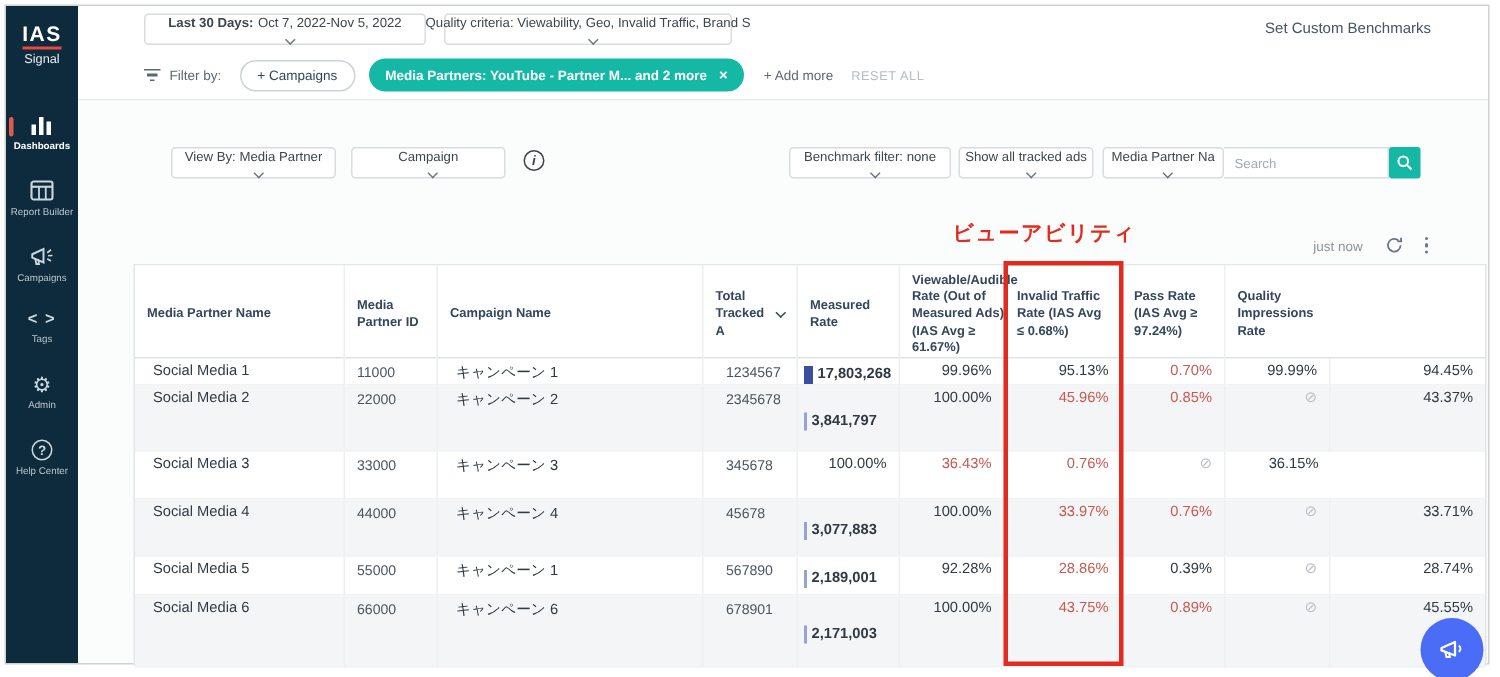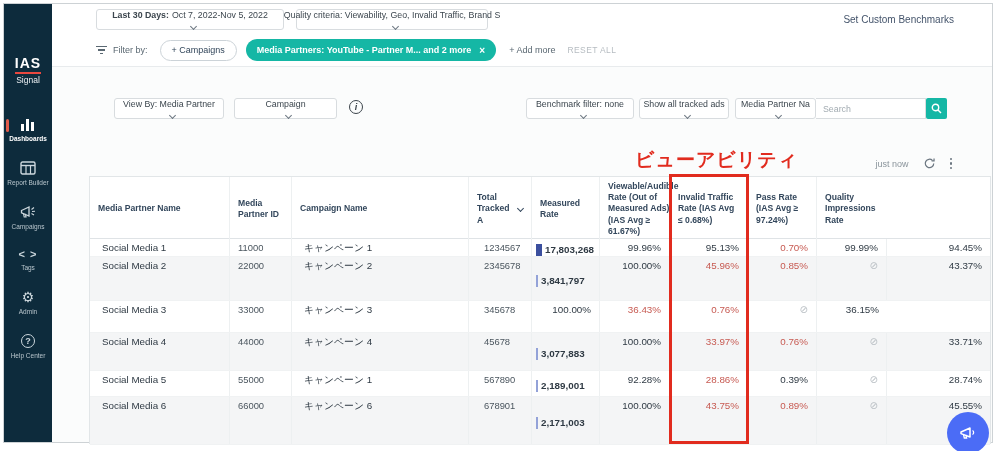--- a/index.html
+++ b/index.html
@@ -3,21 +3,21 @@
 <meta charset="utf-8">
 <style>
   * { margin:0; padding:0; box-sizing:border-box; }
   html,body { width:1000px; height:451px; background:#ffffff; overflow:hidden;
     font-family:"Liberation Sans","DejaVu Sans",sans-serif; }
   .app { position:absolute; left:3px; top:3px; width:990px; height:440px;
     border:1px solid #cdd2d5; background:#fbfcfc; overflow:visible; }
 
   
   .sidebar { position:absolute; left:0; top:0; bottom:0; width:48px; background:#0d2b3c; z-index:5; }
-  .logo { padding:10px 0 6px 0; text-align:center;margin-top:40px; }
+  .logo { padding:10px 0 6px 0; text-align:center; }
   .logo-ias { color:#fff; font-weight:700; font-size:14px; letter-spacing:1px; display:inline-block;
     border-bottom:2px solid #e8483f; padding-bottom:1px; }
   .logo-signal { color:#e9eef1; font-size:8.5px; margin-top:1px; }
   .nav { display:flex; flex-direction:column; align-items:center; margin-top:18px; }
   .nav-item { position:relative; width:48px; padding:8px 0 9px 0; display:flex; flex-direction:column;
     align-items:center; cursor:pointer; }
   .nav-item .lbl { margin-top:4px; font-size:6.5px; color:#b9c6cd; text-align:center; line-height:1.35; width:44px; }
   .nav-item.active .lbl { color:#ffffff; font-weight:700; }
   .active-bar { position:absolute; left:2px; top:10px; width:3px; height:13px; background:#e05b4b; border-radius:2px; }
   .nav-svg { display:block; }
@@ -63,21 +63,21 @@
   .bench-select { left:474px; width:108px; top:31px; }
   .tracked-select { left:587px; width:90px; top:31px; }
   .partner-select { left:683px; width:81px; top:31px; }
   .search-input { position:absolute; left:764px; top:31px; width:110px; height:21px; border:1px solid #d8dcdf;
     border-left:none; border-radius:0; padding:0 7px; font-size:8.8px; color:#3c464e; outline:none;
     font-family:"Liberation Sans","DejaVu Sans",sans-serif; }
   .search-input::placeholder { color:#a2abb1; }
   .search-btn { position:absolute; left:874px; top:31px; width:21px; height:21px; background:#15b7a5;
     border:none; border-radius:2px; cursor:pointer; display:flex; align-items:center; justify-content:center; }
 
-  .annotation { position:absolute; left:583px; top:80px; font-size:19px; font-weight:600; color:#e12b1e;
+  .annotation { position:absolute; left:583px; top:80px; font-size:14px; font-weight:600; color:#e12b1e;
     letter-spacing:1px; }
   .justnow-row { position:absolute; right:40px; top:90px; display:flex; align-items:center; gap:14px; }
   .justnow { font-size:9px; color:#8a949b; }
   .refresh-btn, .kebab-btn { background:none; border:none; cursor:pointer; padding:0; display:flex; align-items:center; }
   .kebab { display:flex; flex-direction:column; gap:2px; }
   .kebab i { width:2.5px; height:2.5px; border-radius:50%; background:#6b7680; display:block; }
 
   
   .card { position:absolute; left:37px; top:109px; width:902px; height:268px; background:#fff;
     border:1px solid #e2e6e8; border-bottom:none; }

